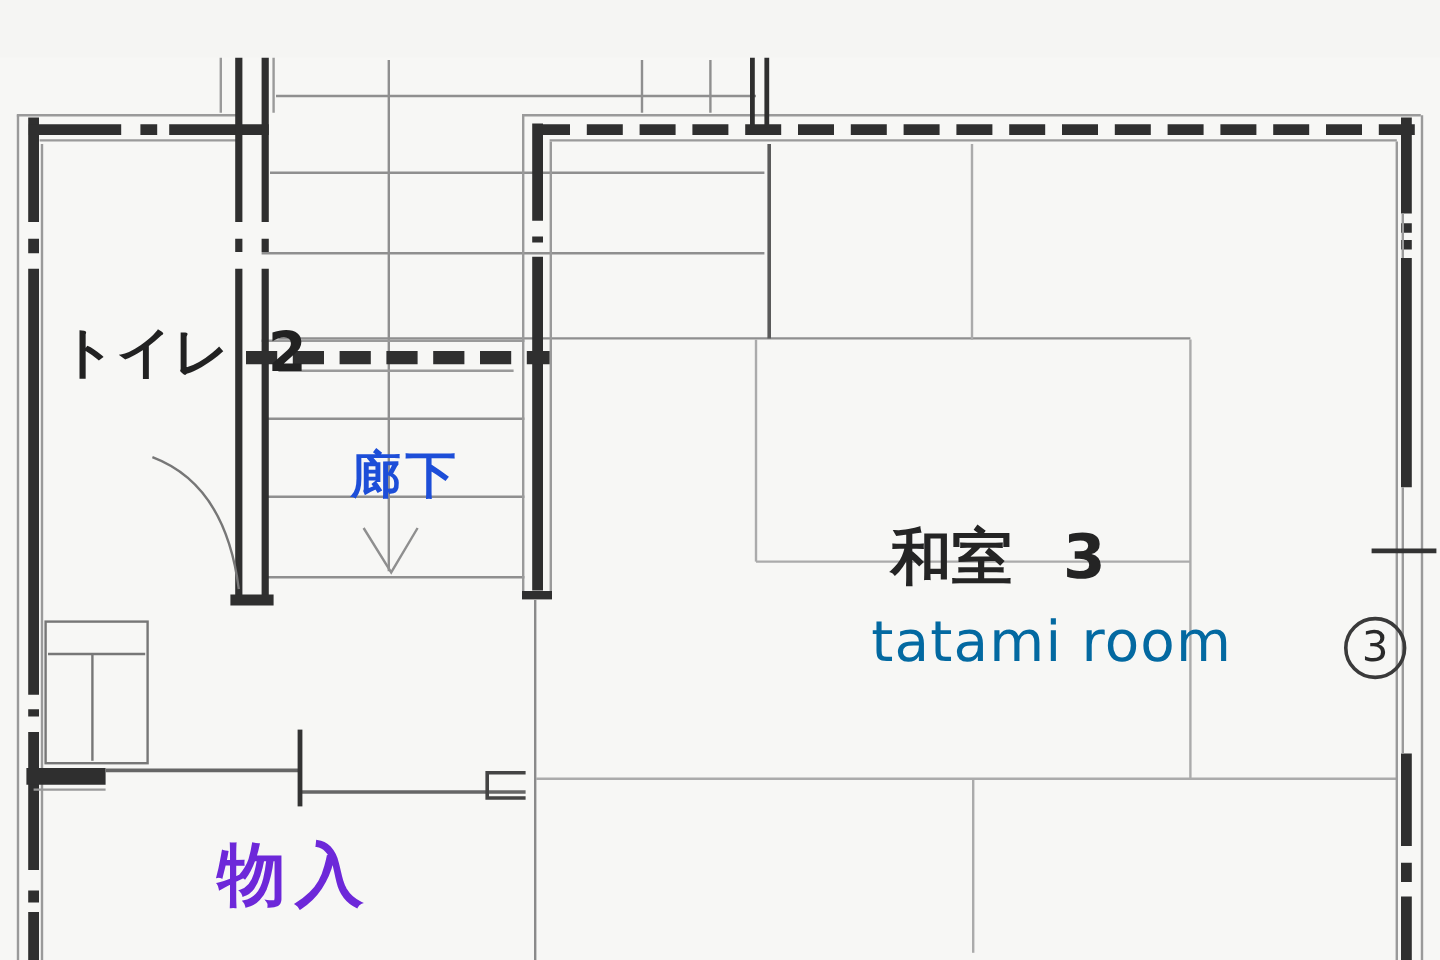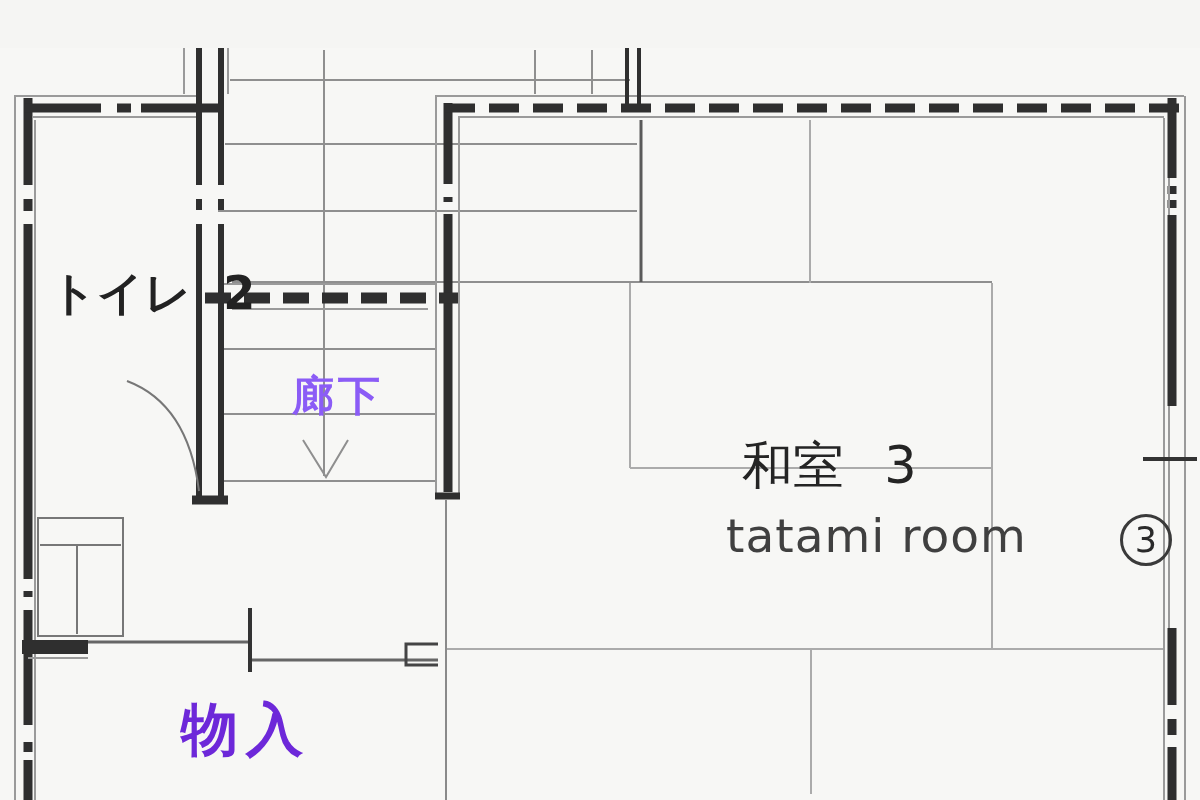--- a/index.html
+++ b/index.html
@@ -6,23 +6,23 @@
     background:#f5f5f3;font-family:"DejaVu Sans","Liberation Sans",sans-serif;}
   #plan{position:relative;width:1200px;height:800px;background:#f7f7f5;margin-top:48px;}
   #plan svg{position:absolute;left:0;top:0;}
   .lbl{position:absolute;color:#1f1f1f;white-space:nowrap;line-height:1;}
   .lbl-toilet-jp{left:50px;top:222px;font-size:46px;font-weight:600;word-spacing:16px;color:#222;}
   .lbl-toilet-en{left:28px;top:290px;font-size:33px;color:#303030;display:flex;align-items:center;gap:10px;}
   .circle-num{display:inline-flex;align-items:center;justify-content:center;
     border:2.5px solid #3a3a3a;border-radius:50%;color:#2a2a2a;box-sizing:border-box;}
   .circle-num.small{width:37px;height:37px;font-size:25px;}
   .circle-num.big{width:52px;height:52px;font-size:35px;border-width:3px;position:absolute;left:1120px;top:466px;}
-  .lbl-corridor{left:292px;top:327px;font-size:42px;font-weight:600;color:#8b5cf6;letter-spacing:4px;}
-  .lbl-room-jp{left:742px;top:392px;font-size:51px;font-weight:400;word-spacing:24px;color:#242424;}
-  .lbl-room-en{left:726px;top:464px;font-size:47px;color:#404040;letter-spacing:1px;}
+  .lbl-corridor{left:292px;top:327px;font-size:42px;font-weight:600;color:#1d4ed8;letter-spacing:4px;}
+  .lbl-room-jp{left:742px;top:392px;font-size:51px;font-weight:700;word-spacing:24px;color:#242424;}
+  .lbl-room-en{left:726px;top:464px;font-size:47px;color:#0369a1;letter-spacing:1px;}
   .lbl-storage{left:181px;top:653px;font-size:57px;font-weight:600;color:#6d28d9;letter-spacing:8px;}
 </style>
 </head>
 <body>
 
 <div id="plan">
   <svg width="1200" height="800" viewBox="0 0 1200 800">
 
     <g stroke="#8f8f8f" stroke-width="2" fill="none">
       <path d="M230,32 H630"></path>

